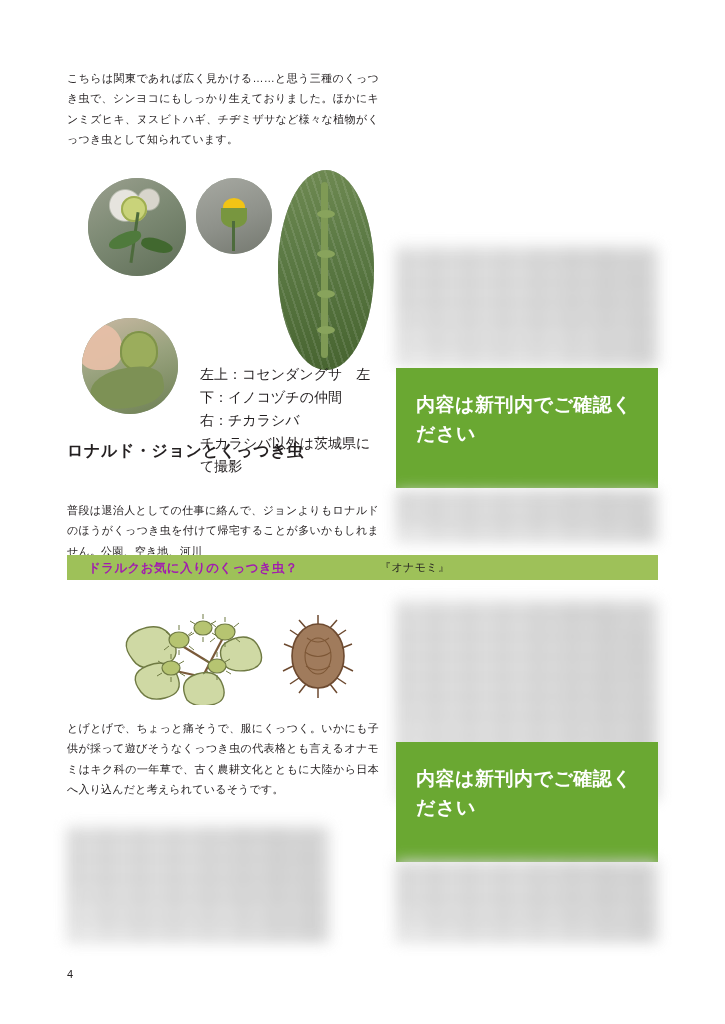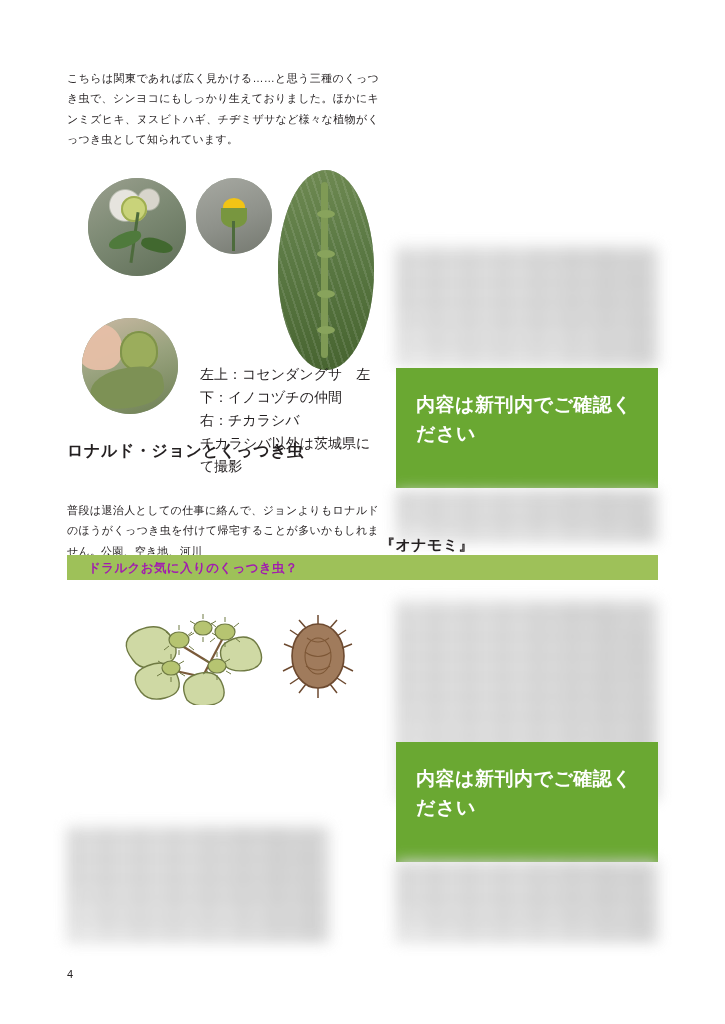--- a/index.html
+++ b/index.html
@@ -126,23 +126,23 @@
     left: 88px;
     top: 560px;
     font-size: 12.5px;
     font-weight: bold;
     color: #a21caf;
     letter-spacing: 0.4px;
   }
   .band-title2 {
     position: absolute;
     left: 380px;
-    top: 536px;
-    font-size: 15px;
-    font-weight: bold;
+    top: 560px;
+    font-size: 11px;
+    font-weight: normal;
     color: #231f20;
     letter-spacing: 0.4px;
   }
 
   
   .illus {
     position: absolute;
     left: 75px;
     top: 600px;
     width: 300px;
@@ -297,20 +297,21 @@
         <path d="M243 24 v-9 M255 28 l7 -8 M231 28 l-7 -8 M267 48 l10 -4 M219 48 l-10 -4 M268 66 l10 5 M218 66 l-10 5 M255 84 l7 9 M231 84 l-7 9 M243 88 v10"></path>
         <path d="M262 36 l9 -6 M224 36 l-9 -6 M262 78 l9 6 M224 78 l-9 6"></path>
       </g>
       <g stroke="#7d5736" stroke-width="1.1" fill="none">
         <path d="M232 38 q11 8 22 0 M230 52 q13 9 26 0 M231 66 q12 8 24 0"></path>
       </g>
       <ellipse cx="243" cy="56" rx="13" ry="18" fill="none" stroke="#7d5736" stroke-width="1.1"></ellipse>
     </g>
   </svg>
 
+  <div class="col-text col-left-low">とげとげで、ちょっと痛そうで、服にくっつく。いかにも子供が採って遊びそうなくっつき虫の代表格とも言えるオナモミはキク科の一年草で、古く農耕文化とともに大陸から日本へ入り込んだと考えられているそうです。</div>
 
   <div class="blurimg blur-c">
     <div class="blur-inner"></div>
   </div>
 
   <div class="notice notice-2">内容は新刊内でご確認ください</div>
 
   <div class="blurimg blur-d">
     <div class="blur-inner"></div>
   </div>

